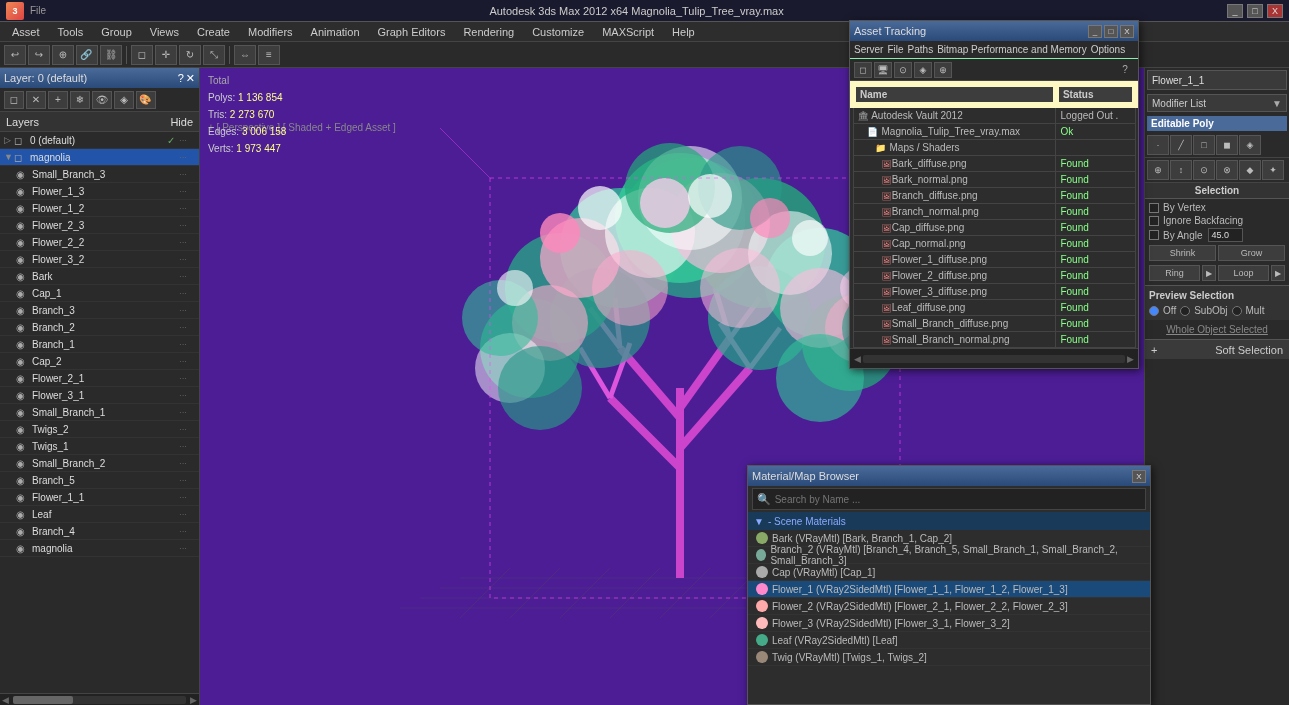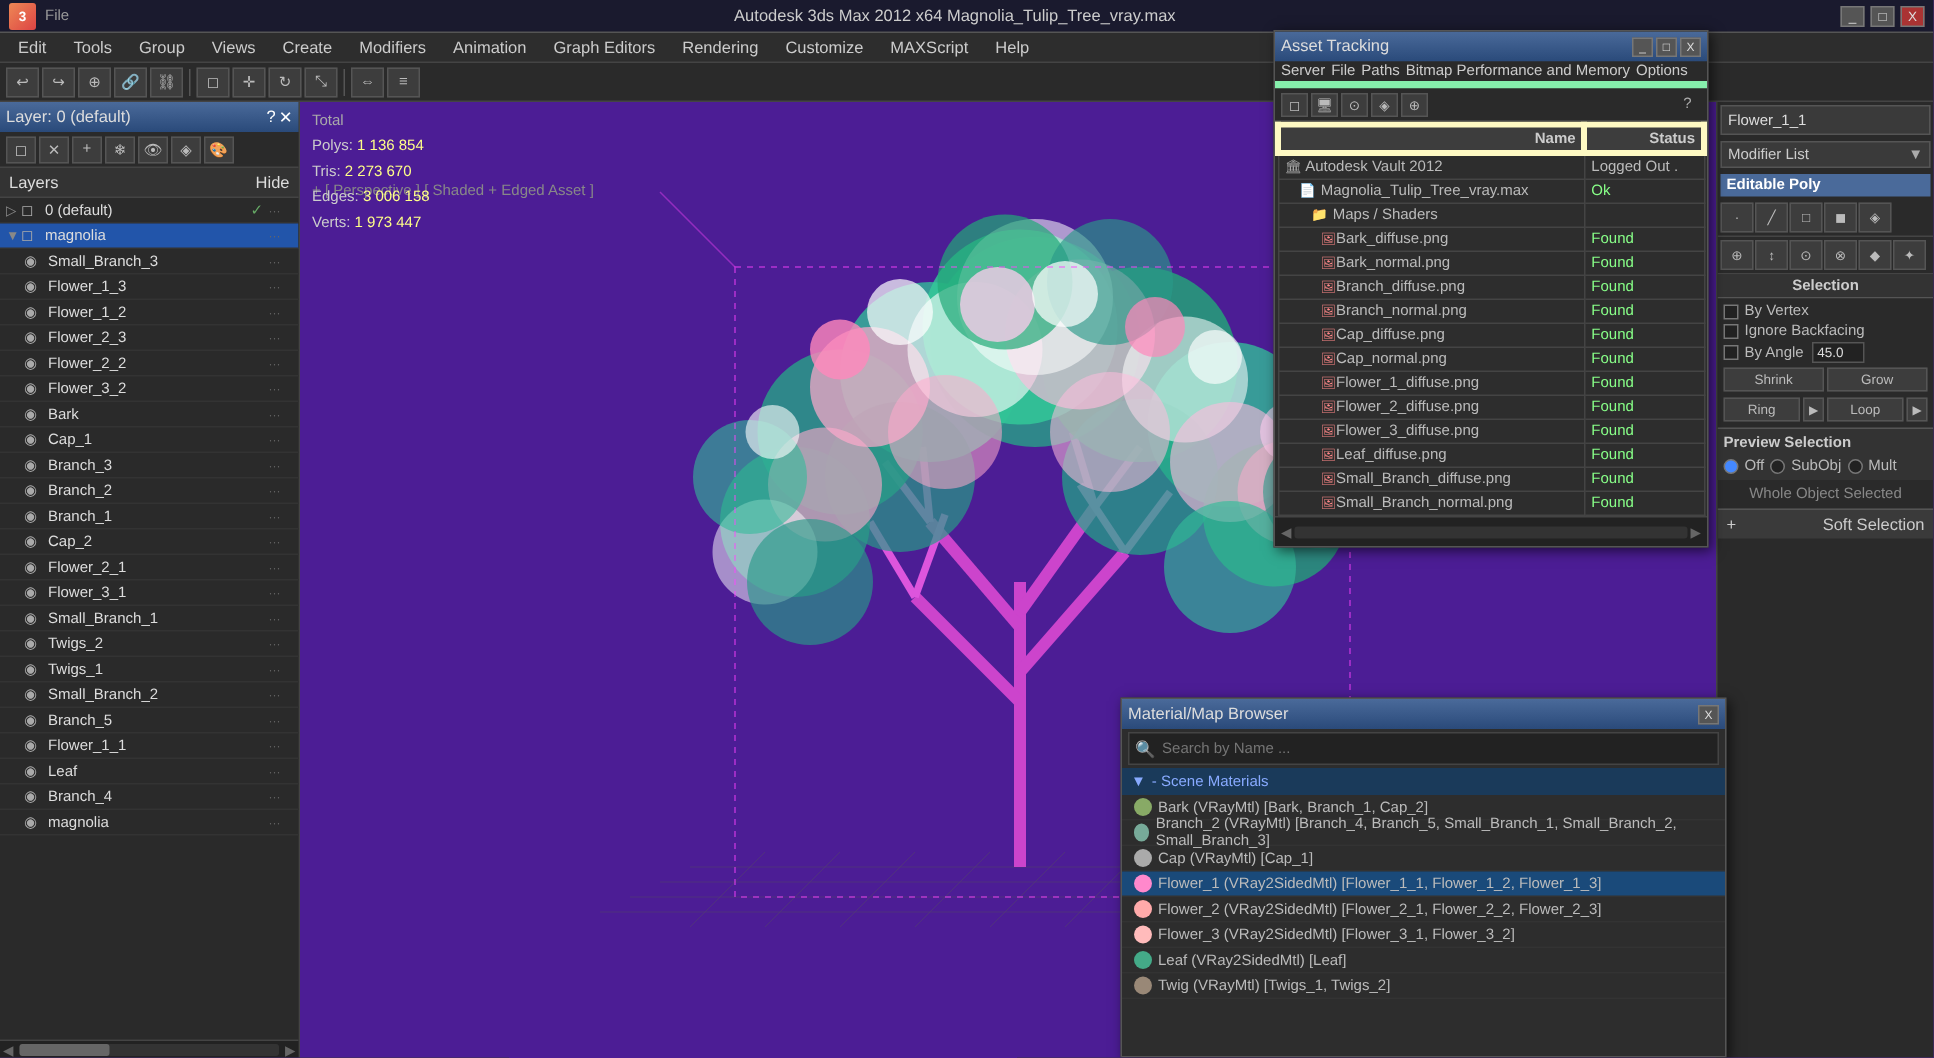--- a/index.html
+++ b/index.html
@@ -147,43 +147,43 @@
       right: 150px;
       width: 290px;
     }
     .asset-menu-bar {
       height: 18px;
       background: #2a2a2a;
       display: flex;
       align-items: center;
       padding: 0 4px;
       gap: 4px;
-      border-bottom: 5px solid #86efac;
+      border-bottom: 1px solid #86efac;
     }
     .asset-menu-item { font-size: 10px; color: #ccc; cursor: pointer; }
     .asset-toolbar {
       height: 22px;
       background: #2a2a2a;
       display: flex;
       align-items: center;
       padding: 0 4px;
       gap: 2px;
       border-bottom: 1px solid #444;
     }
     .asset-tool { width: 18px; height: 16px; background: #3d3d3d; border: 1px solid #555; font-size: 9px; color: #bbb; display: flex; align-items: center; justify-content: center; }
     .asset-table {
       width: 100%;
       border-collapse: collapse;
     }
     .asset-table th {
       background: #3d3d3d;
-      border: 4px solid #fef9c3;
+      border: 6px solid #fef9c3;
       padding: 2px 4px;
       font-size: 10px;
-      text-align: right;
+      text-align: left;
       color: #ccc;
     }
     .asset-table td {
       border: 1px solid #444;
       padding: 2px 4px;
       font-size: 10px;
       color: #bbb;
     }
 
     
@@ -309,20 +309,21 @@
       border: 1px solid #777;
       background: #222;
       display: inline-block;
     }
     .radio-btn.active { background: #4488ff; }
     .whole-obj-text {
       text-align: center;
       font-size: 10px;
       color: #888;
       padding: 4px 2px;
+      text-decoration: underline;
     }
     .soft-selection-header {
       height: 20px;
       background: #3a3a3a;
       display: flex;
       align-items: center;
       justify-content: space-between;
       padding: 0 6px;
       border-top: 1px solid #555;
       font-size: 11px;
@@ -421,21 +422,21 @@
   </div>
   <span class="title-bar-title">Autodesk 3ds Max 2012 x64   Magnolia_Tulip_Tree_vray.max</span>
   <div class="title-bar-controls">
     <div class="tb-btn">_</div>
     <div class="tb-btn">□</div>
     <div class="tb-btn" style="background:#aa3333;">X</div>
   </div>
 </div>
 
 <div class="menu-bar">
-  <span class="menu-item">Edit</span>
+  <span class="menu-item">Asset</span>
   <span class="menu-item">Tools</span>
   <span class="menu-item">Group</span>
   <span class="menu-item">Views</span>
   <span class="menu-item">Create</span>
   <span class="menu-item">Modifiers</span>
   <span class="menu-item">Animation</span>
   <span class="menu-item">Graph Editors</span>
   <span class="menu-item">Rendering</span>
   <span class="menu-item">Customize</span>
   <span class="menu-item">MAXScript</span>

